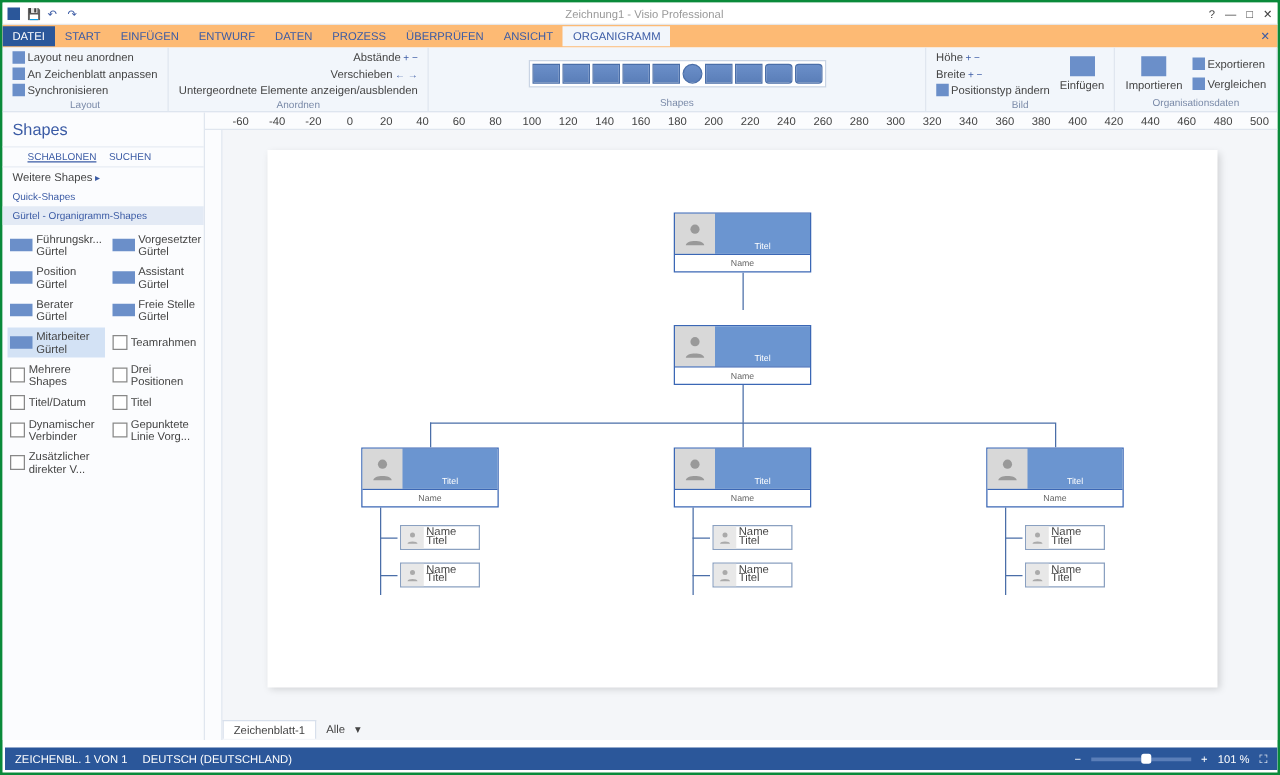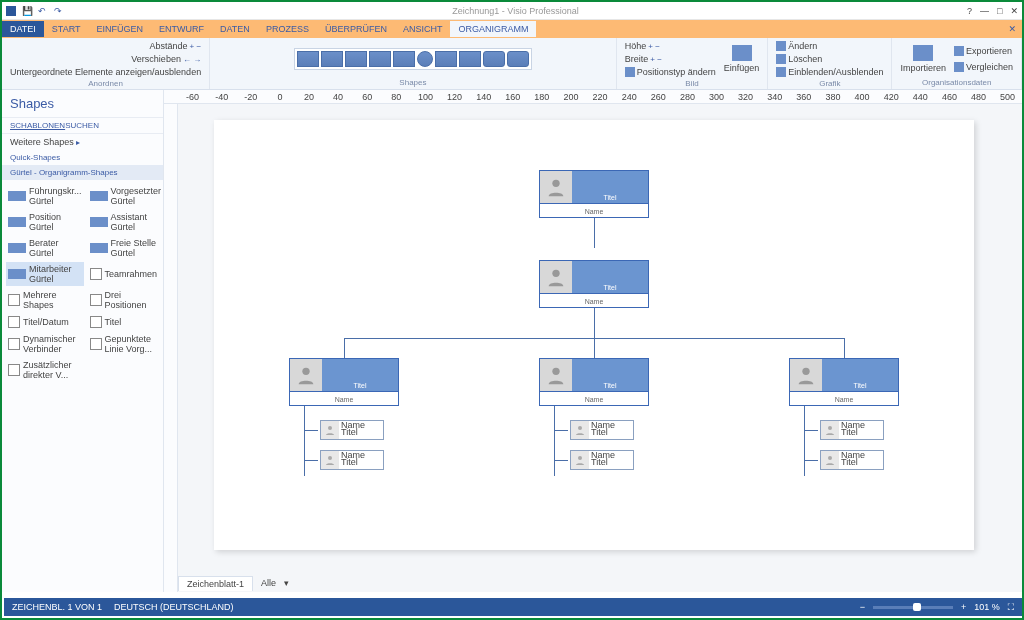--- a/index.html
+++ b/index.html
@@ -21,21 +21,21 @@
 .btn{display:flex;align-items:center;gap:2px;font-size:8px;color:#3b5ba5;padding:1px 2px;white-space:nowrap}
 .icon-sm{width:10px;height:10px;background:#6b8fc9;display:inline-block}
 .shape-strip{display:flex;gap:2px;background:#fff;border:1px solid #c9d4e4;padding:2px}
 .shape-strip .s{width:22px;height:16px;background:linear-gradient(#6b8fc9,#5a7eb8);border:1px solid #4a6ea8}
 .shape-strip .s.r{border-radius:3px}
 .shape-strip .s.c{border-radius:50%;width:16px}
 .main{display:flex;height:502px}
 .sidebar{width:162px;background:#fbfcfe;border-right:1px solid #e0e6ef;display:flex;flex-direction:column}
 .sidebar .hdr{padding:6px 8px;border-bottom:1px solid #e8ecf3}
 .sidebar .hdr h1{font-size:13px;color:#3b5ba5;font-weight:normal}
-.sidebar .tabs{display:flex;gap:0;padding:3px 8px;border-bottom:1px solid #e8ecf3}
+.sidebar .tabs{display:flex;gap:10px;padding:3px 20px;border-bottom:1px solid #e8ecf3}
 .sidebar .tabs span{font-size:8px;color:#3b5ba5}
 .sidebar .link{padding:3px 8px;font-size:8px;color:#3b5ba5;cursor:pointer}
 .sidebar .cat{padding:3px 8px;font-size:8px;color:#3b5ba5;background:#e3eaf5}
 .stencil{padding:4px;display:grid;grid-template-columns:1fr 1fr;gap:2px 4px}
 .stencil .item{display:flex;align-items:center;gap:3px;padding:2px;font-size:7px;color:#555}
 .stencil .item.sel{background:#d3e2f5}
 .stencil .ico{width:18px;height:10px;background:#6b8fc9;flex-shrink:0}
 .stencil .ico.sq{width:12px;height:12px;background:#fff;border:1px solid #888}
 .canvas-area{flex:1;background:#f4f6f9;position:relative;overflow:hidden}
 .ruler-h{height:14px;background:#fbfcfe;border-bottom:1px solid #e0e6ef;display:flex;font-size:7px;color:#999;align-items:center;padding-left:14px}
@@ -89,20 +89,37 @@
   <div class="tab">DATEN</div>
   <div class="tab">PROZESS</div>
   <div class="tab">ÜBERPRÜFEN</div>
   <div class="tab">ANSICHT</div>
   <div class="tab sel">ORGANIGRAMM</div>
   <div class="right">✕</div>
 </div>
 
 <div class="ribbon">
   <div class="group">
+    <div class="body" style="flex-direction:column;align-items:flex-start;gap:1px">
+      <div class="btn">
+          <span class="icon-sm"></span>
+          <span>Layout neu anordnen</span>
+        </div>
+      <div class="btn">
+          <span class="icon-sm"></span>
+          <span>An Zeichenblatt anpassen</span>
+        </div>
+      <div class="btn">
+          <span class="icon-sm"></span>
+          <span>Synchronisieren</span>
+        </div>
+    </div>
+    <div class="label">Layout</div>
+  </div>
+  <div class="group">
     <div class="body" style="flex-direction:column;align-items:flex-end;gap:1px">
       <div class="btn"><span>Abstände</span> + −</div>
       <div class="btn"><span>Verschieben</span> ← →</div>
       <div class="btn">
           <span>Untergeordnete Elemente anzeigen/ausblenden</span>
         </div>
     </div>
     <div class="label">Anordnen</div>
   </div>
   <div class="group" style="flex:1">
@@ -131,37 +148,20 @@
             <span class="icon-sm"></span>
             <span>Positionstyp ändern</span>
           </div>
       </div>
       <div class="btn" style="flex-direction:column">
           <span class="icon-sm" style="width:20px;height:16px"></span>
           <span>Einfügen</span>
         </div>
     </div>
     <div class="label">Bild</div>
-  </div>
-  <div class="group">
-    <div class="body" style="flex-direction:column;align-items:flex-start;gap:1px">
-      <div class="btn">
-          <span class="icon-sm"></span>
-          <span>Ändern</span>
-        </div>
-      <div class="btn">
-          <span class="icon-sm"></span>
-          <span>Löschen</span>
-        </div>
-      <div class="btn">
-          <span class="icon-sm"></span>
-          <span>Einblenden/Ausblenden</span>
-        </div>
-    </div>
-    <div class="label">Grafik</div>
   </div>
   <div class="group">
     <div class="body">
       <div class="btn" style="flex-direction:column">
           <span class="icon-sm" style="width:20px;height:16px"></span>
           <span>Importieren</span>
         </div>
       <div style="display:flex;flex-direction:column;gap:4px">
         <div class="btn">
             <span class="icon-sm"></span>

